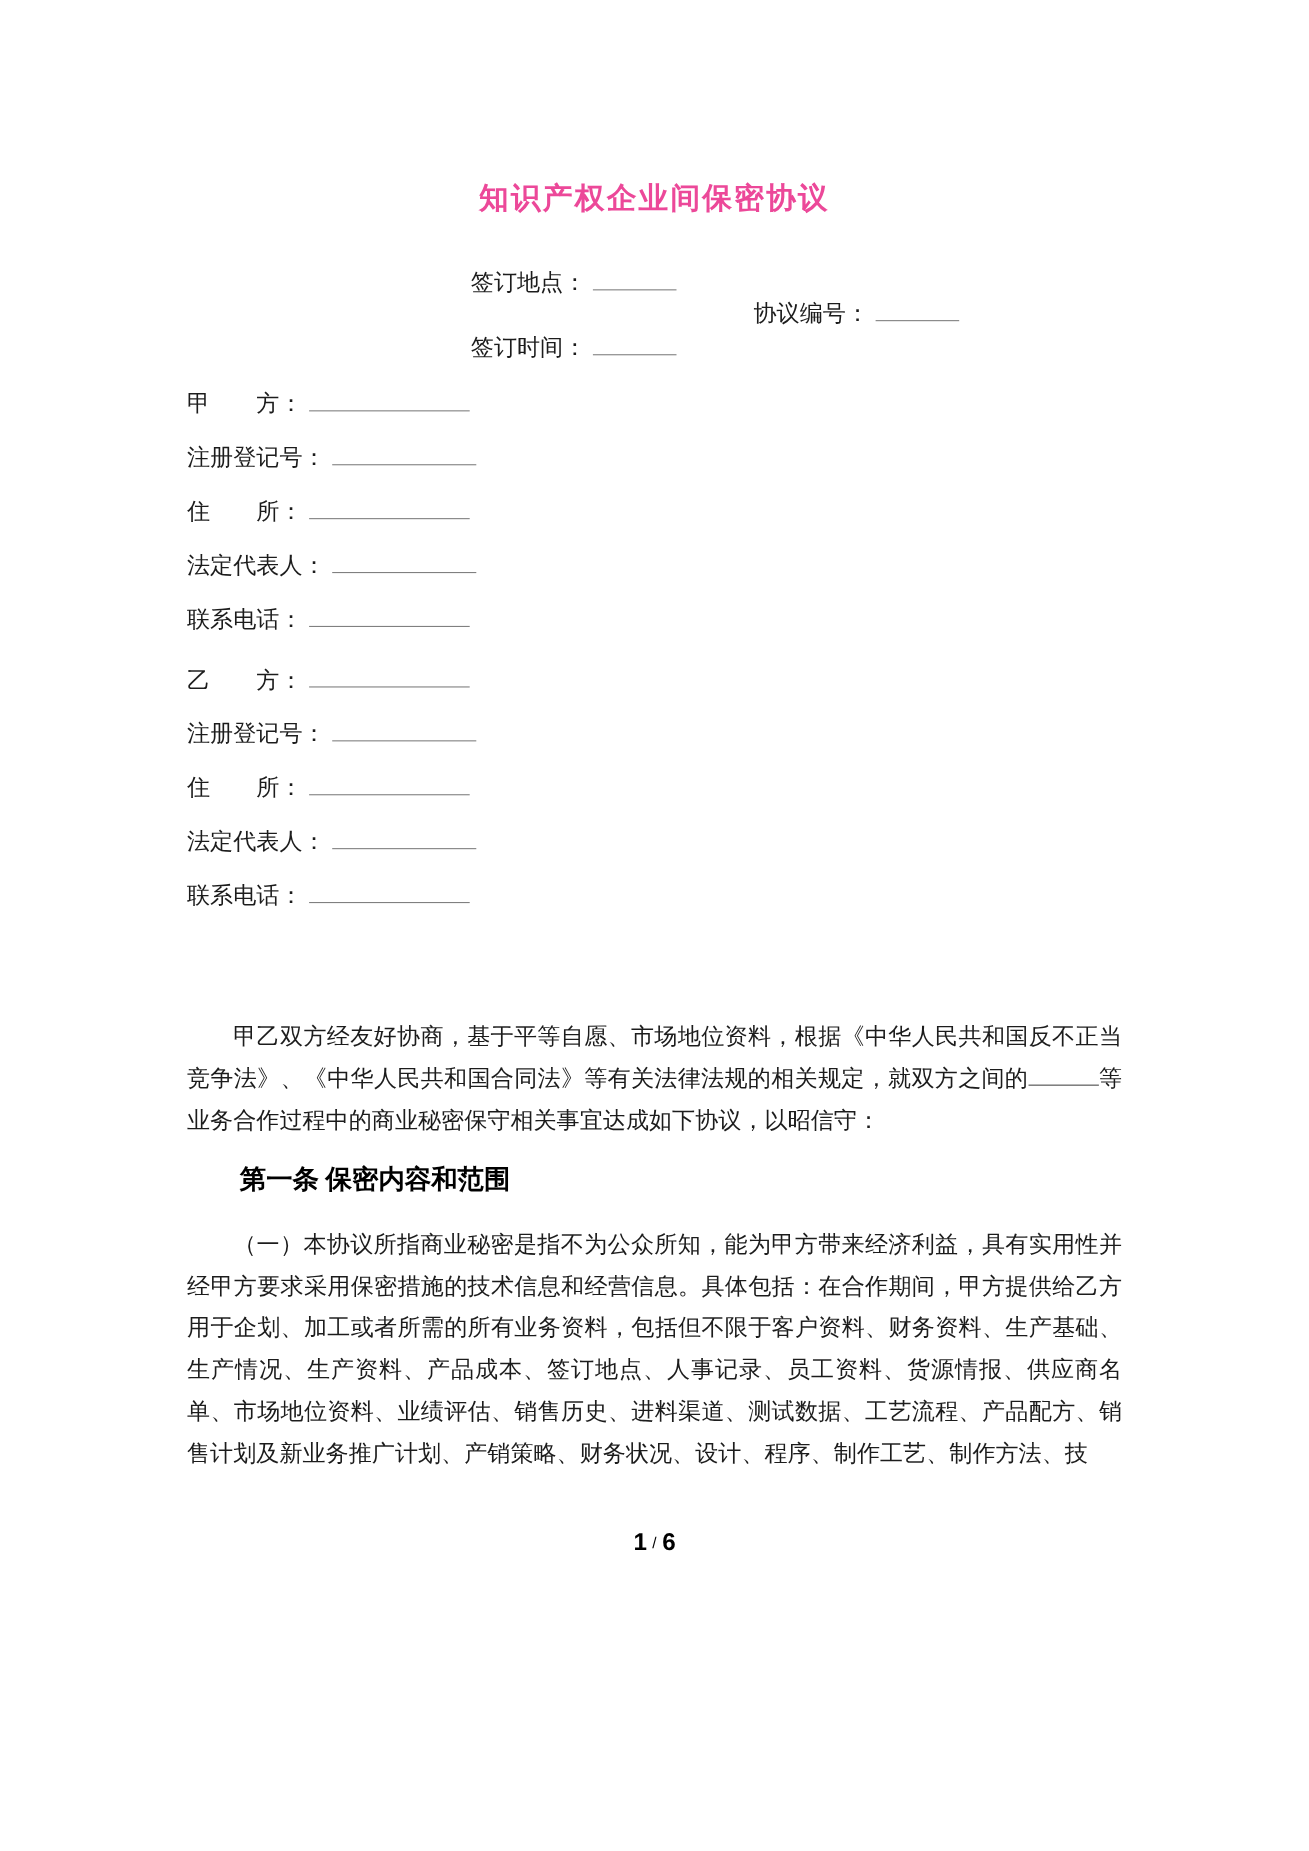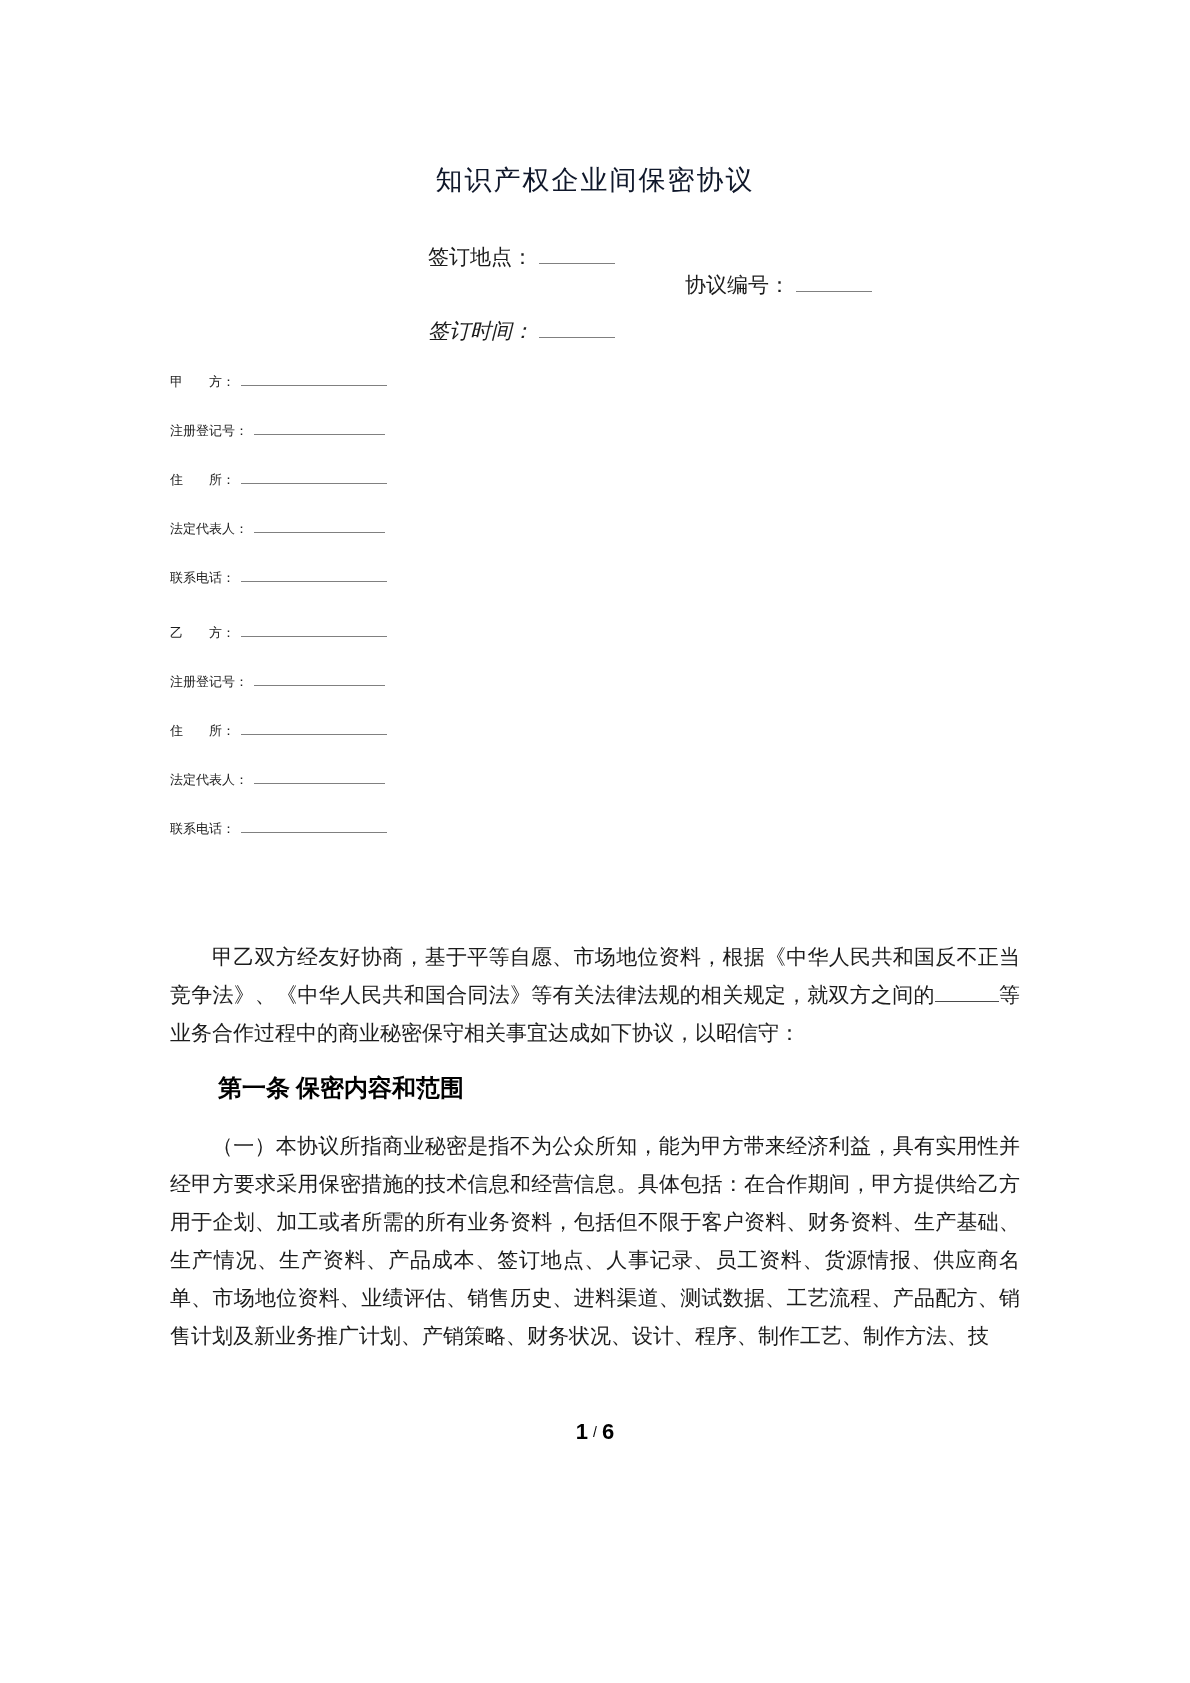--- a/index.html
+++ b/index.html
@@ -18,37 +18,37 @@
     width: 850px;
     margin-left: 170px;
     padding-top: 164px;
     box-sizing: border-box;
   }
   .title {
     margin: 0 0 46px 0;
     text-align: center;
     font-size: 27px;
     line-height: 32px;
-    font-weight: normal;
-    color: #0f172a;
+    font-weight: bold;
+    color: #ec4899;
     letter-spacing: 2px;
   }
   .meta-row {
     font-size: 21px;
     line-height: 26px;
     white-space: nowrap;
   }
   .meta-row.agreement-no { margin-left: 515px; }
   .meta-row.sign-place   { margin-left: 258px; margin-top: 10px; }
-  .meta-row.sign-time    { margin-left: 258px; margin-top: 18px; font-style: italic; }
+  .meta-row.sign-time    { margin-left: 258px; margin-top: 3px; }
 
   .party-block { margin-top: 23px; }
   .party-block.second { margin-top: 25px; }
   .field-row {
-    font-size: 13px;
+    font-size: 21px;
     line-height: 30px;
     margin-bottom: 19px;
     white-space: nowrap;
   }
 
   .blank {
     display: inline-block;
     height: 1.0em;
     border-bottom: 1px solid #808080;
     vertical-align: baseline;
@@ -70,21 +70,21 @@
     margin: 17px 0 0 0;
     font-size: 24px;
     line-height: 38px;
     font-weight: bold;
     color: #000000;
     text-indent: 2em;
   }
   .para.clause { margin-top: 20px; }
 
   .footer {
-    margin-top: 64px;
+    margin-top: 49px;
     text-align: center;
     font-size: 22px;
     line-height: 26px;
     color: #000000;
     font-family: "Liberation Sans", "DejaVu Sans", sans-serif;
   }
   .pg-num { font-weight: bold; }
   .pg-sep {
     font-size: 14px;
     font-weight: normal;

